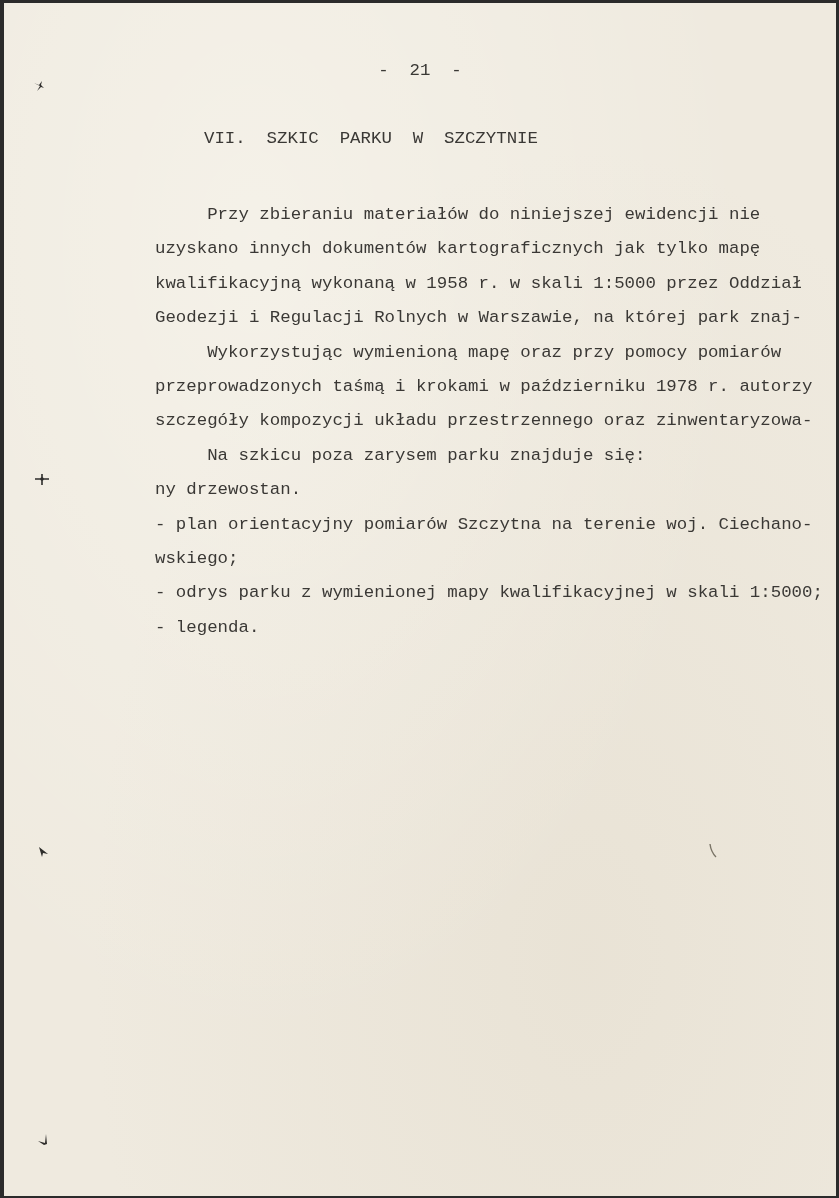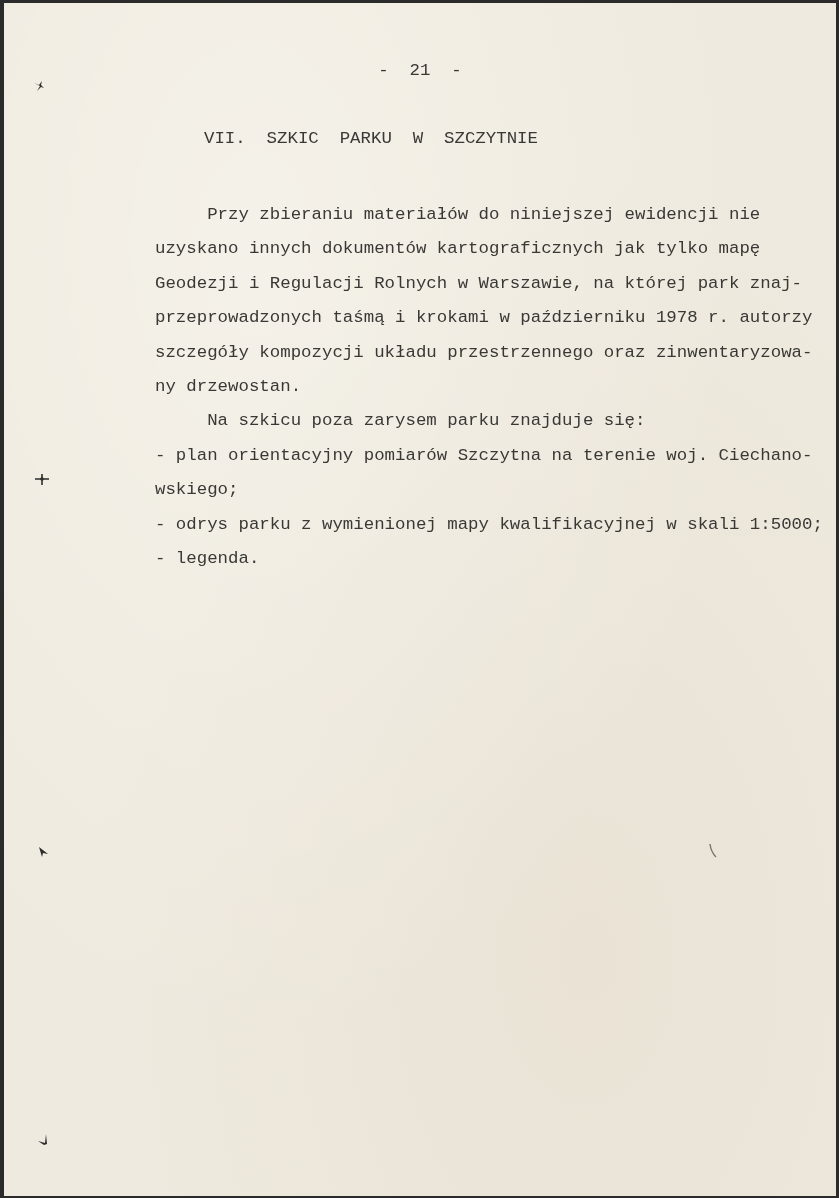--- a/index.html
+++ b/index.html
@@ -73,23 +73,25 @@
       </svg>
   </div>
 
   <div class="typewriter page-number">-  21  -</div>
 
   <div class="typewriter heading">VII.  SZKIC  PARKU  W  SZCZYTNIE</div>
 
   <div class="typewriter body-text">
     <div class="line">     Przy zbieraniu materiałów do niniejszej ewidencji nie</div>
     <div class="line">uzyskano innych dokumentów kartograficznych jak tylko mapę</div>
+    <div class="line">kwalifikacyjną wykonaną w 1958 r. w skali 1:5000 przez Oddział</div>
     <div class="line">Geodezji i Regulacji Rolnych w Warszawie, na której park znaj-</div>
+    <div class="line">     Wykorzystując wymienioną mapę oraz przy pomocy pomiarów</div>
     <div class="line">przeprowadzonych taśmą i krokami w październiku 1978 r. autorzy</div>
     <div class="line">szczegóły kompozycji układu przestrzennego oraz zinwentaryzowa-</div>
+    <div class="line">     Na szkicu poza zarysem parku znajduje się:</div>
     <div class="line">ny drzewostan.</div>
-    <div class="line">     Na szkicu poza zarysem parku znajduje się:</div>
     <div class="line">- plan orientacyjny pomiarów Szczytna na terenie woj. Ciechano-</div>
     <div class="line">wskiego;</div>
     <div class="line">- odrys parku z wymienionej mapy kwalifikacyjnej w skali 1:5000;</div>
     <div class="line">- legenda.</div>
   </div>
 </div>
 
 </body></html>

